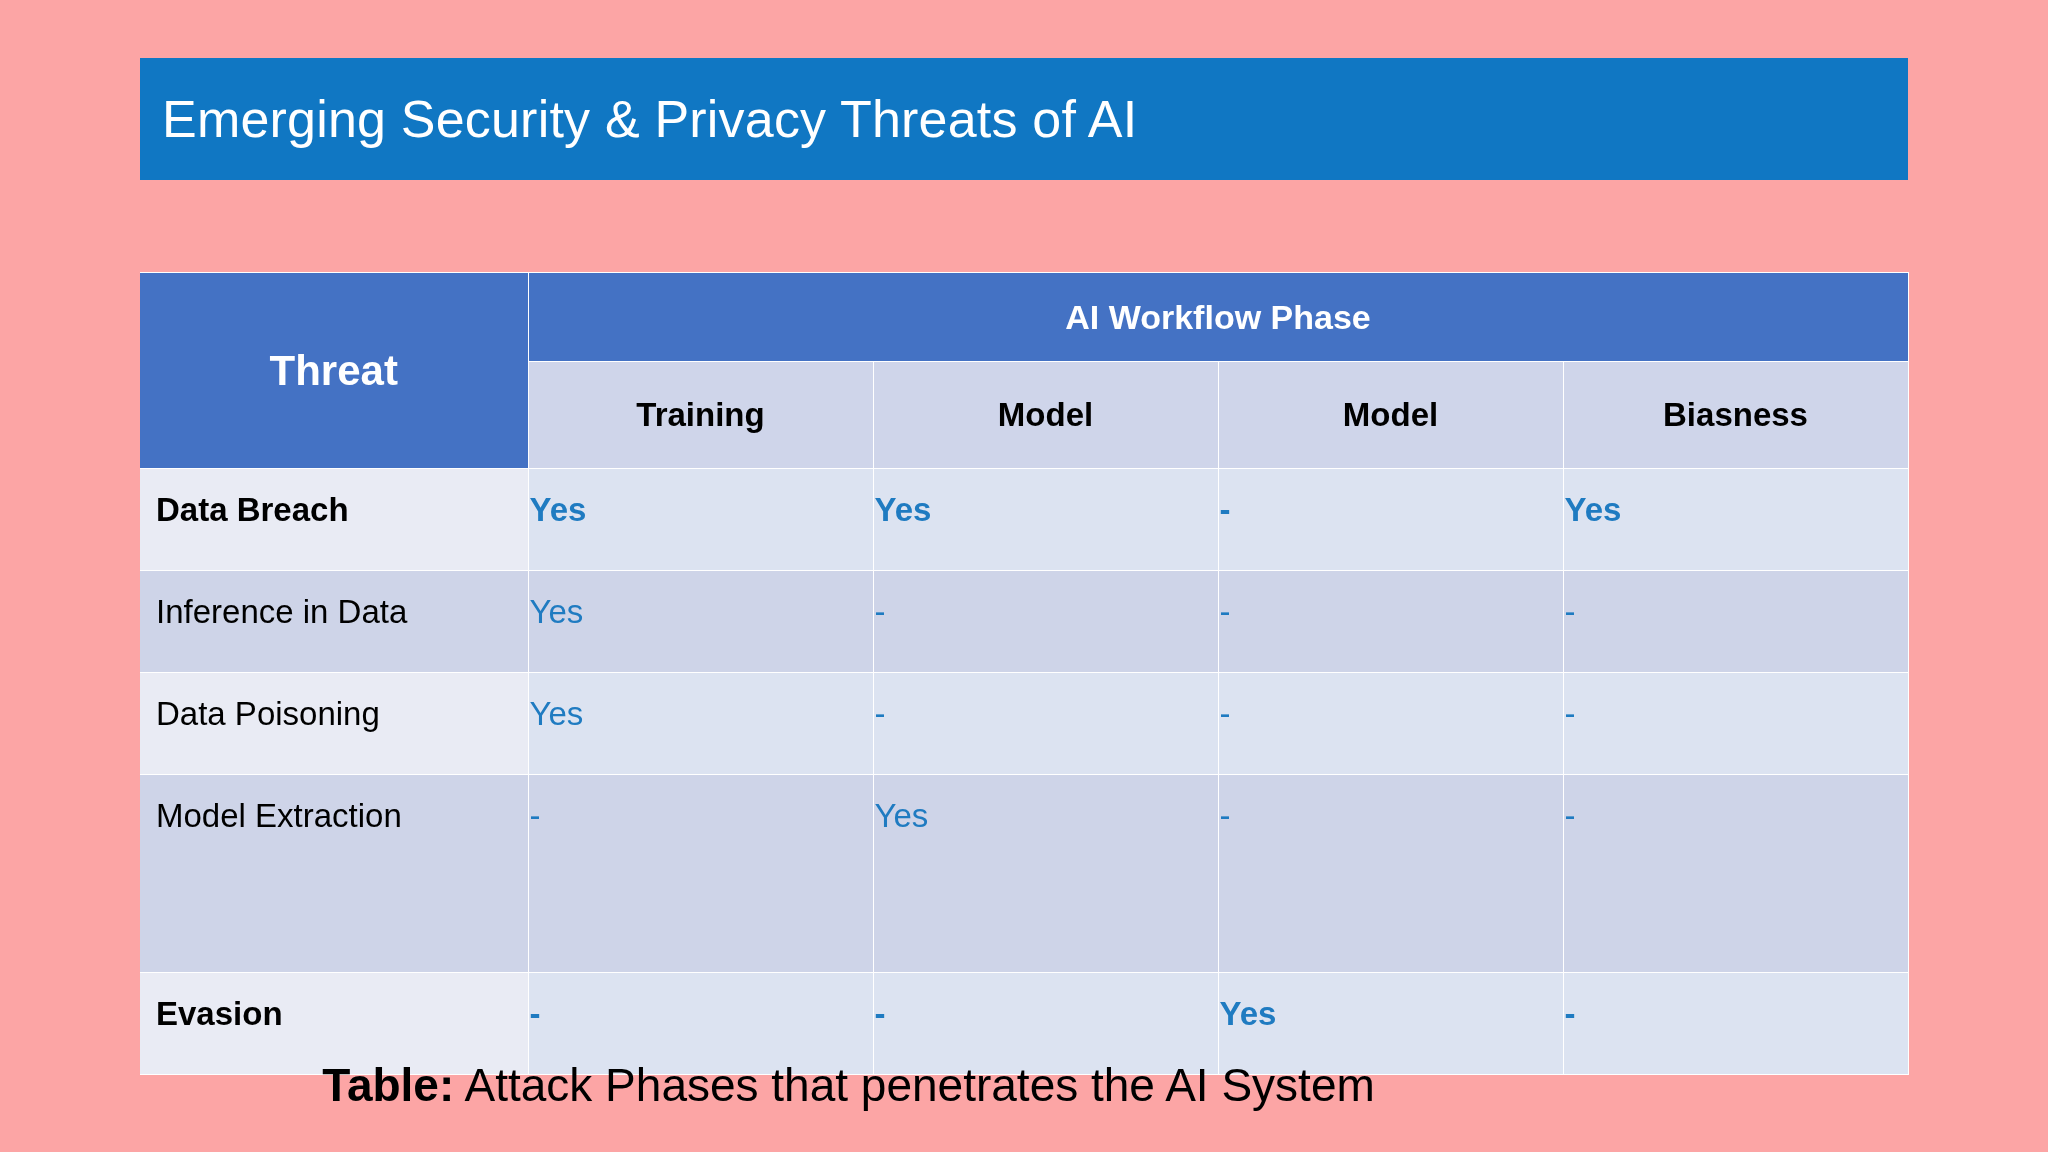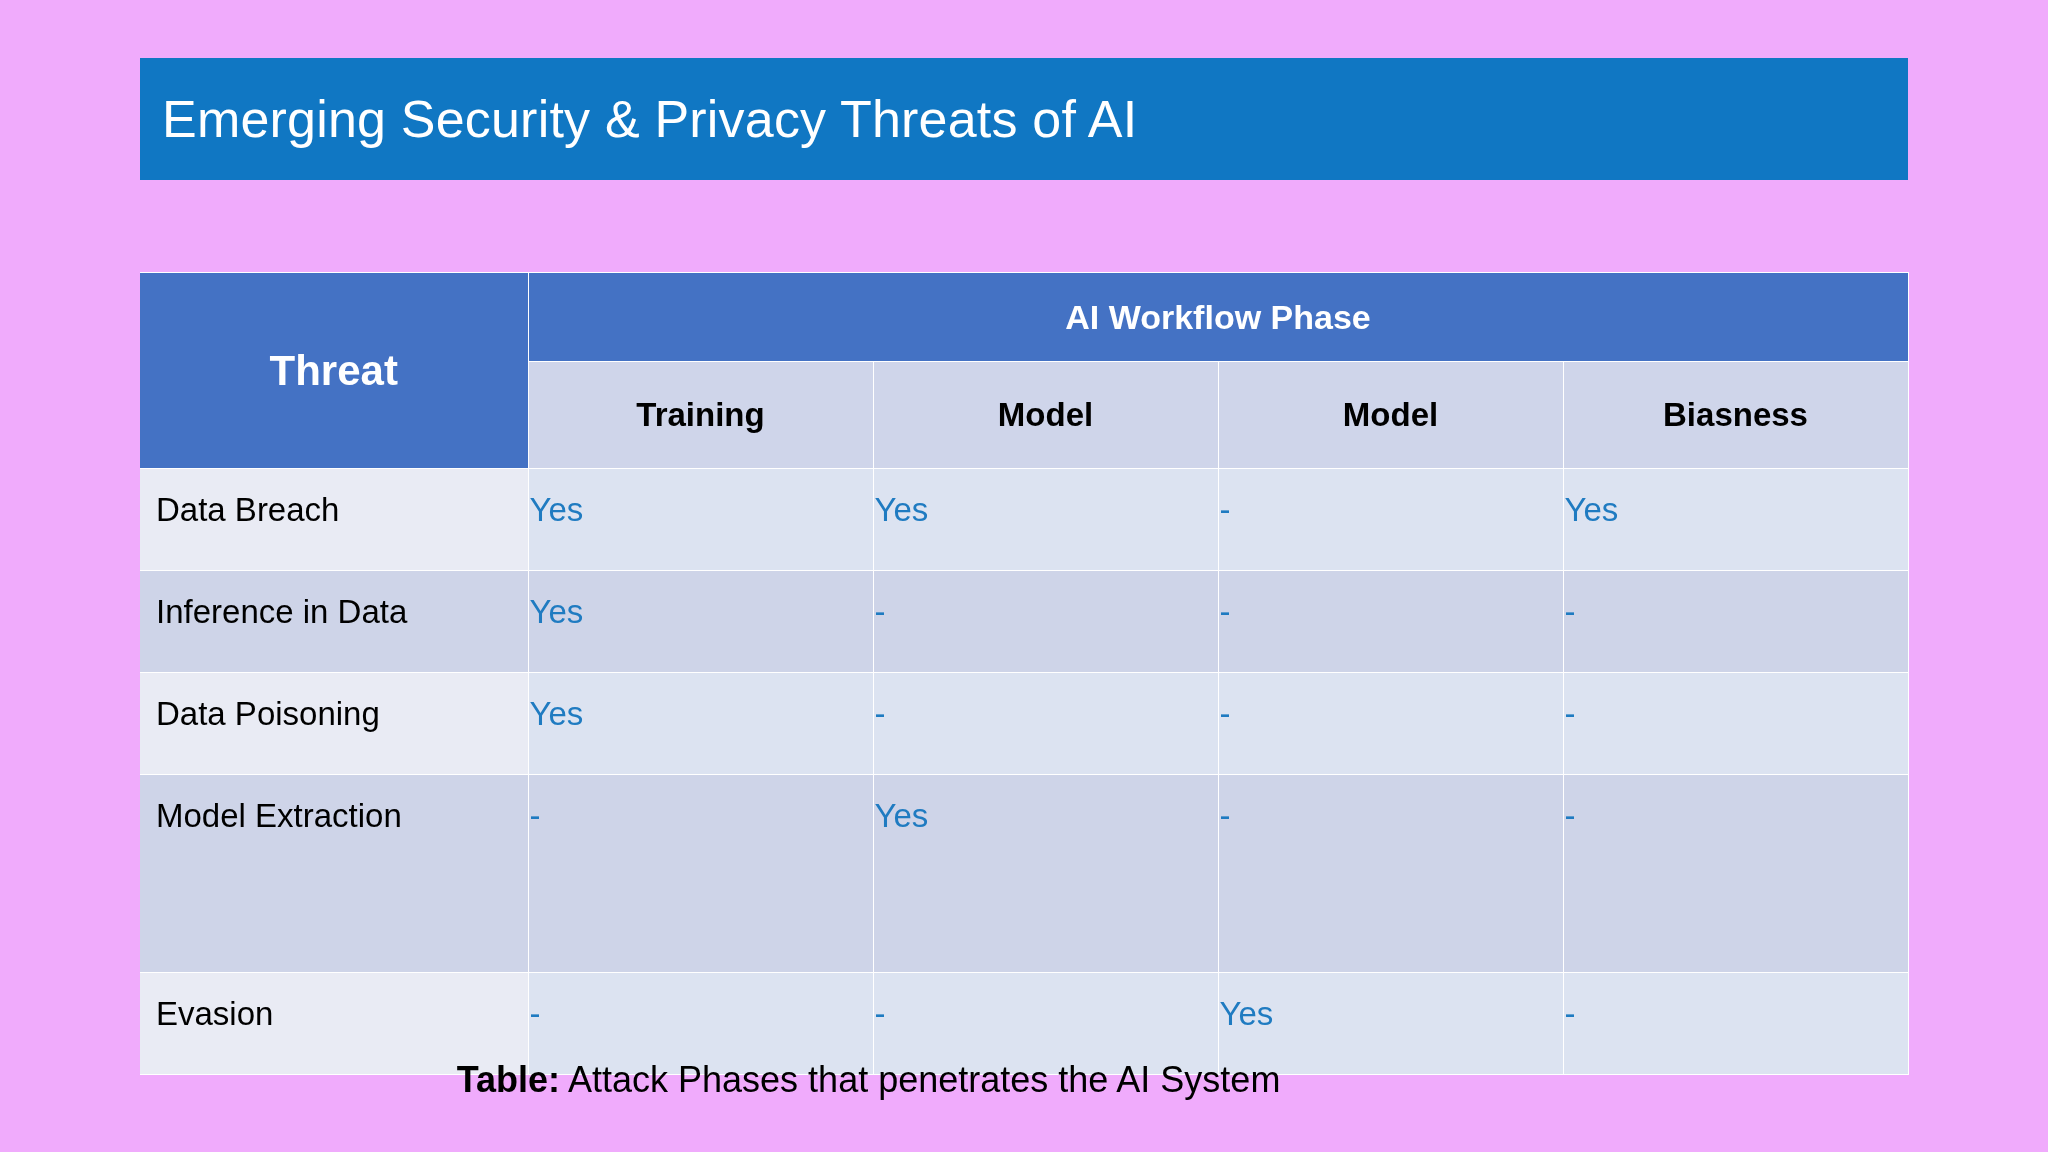--- a/index.html
+++ b/index.html
@@ -11,21 +11,21 @@
     height: 1152px;
     background: #ffffff;
     font-family: "Liberation Sans", sans-serif;
     overflow: hidden;
   }
 
   .slide {
     position: relative;
     width: 2048px;
     height: 1152px;
-    background: #f0abfc;
+    background: #fca5a5;
   }
 
   
   .title-banner {
     position: absolute;
     left: 140px;
     top: 58px;
     width: 1768px;
     height: 122px;
     background: #1077C3;
@@ -109,35 +109,34 @@
     color: #1F7BC1;
   }
   td.val-cell.dash { color: #1F7BC1; }
 
   
   tr.row-odd  td.threat-cell { background: #E9EBF4; }
   tr.row-odd  td.val-cell    { background: #DCE3F1; }
   tr.row-even td.threat-cell { background: #CED4E8; }
   tr.row-even td.val-cell    { background: #CED4E8; }
 
-  tr.r-h1 td { height: 78px; }
+  tr.r-h1 td { height: 78px; font-weight: bold; }
   tr.r-h2 td { height: 78px; }
   tr.r-tall td { height: 174px; }
 
   
   .caption {
     position: absolute;
     left: 0;
     top: 1062px;
     width: 1697px;
     text-align: center;
-    font-size: 36px;
+    font-size: 46px;
     color: #000000;
     line-height: 1;
-    margin-left: 20px;
   }
   .caption .cap-label { font-weight: 700; }
   .caption .cap-body  { font-weight: 400; }
 </style>
 </head>
 <body>
 
 <div class="slide">
 
   <div class="title-banner">

